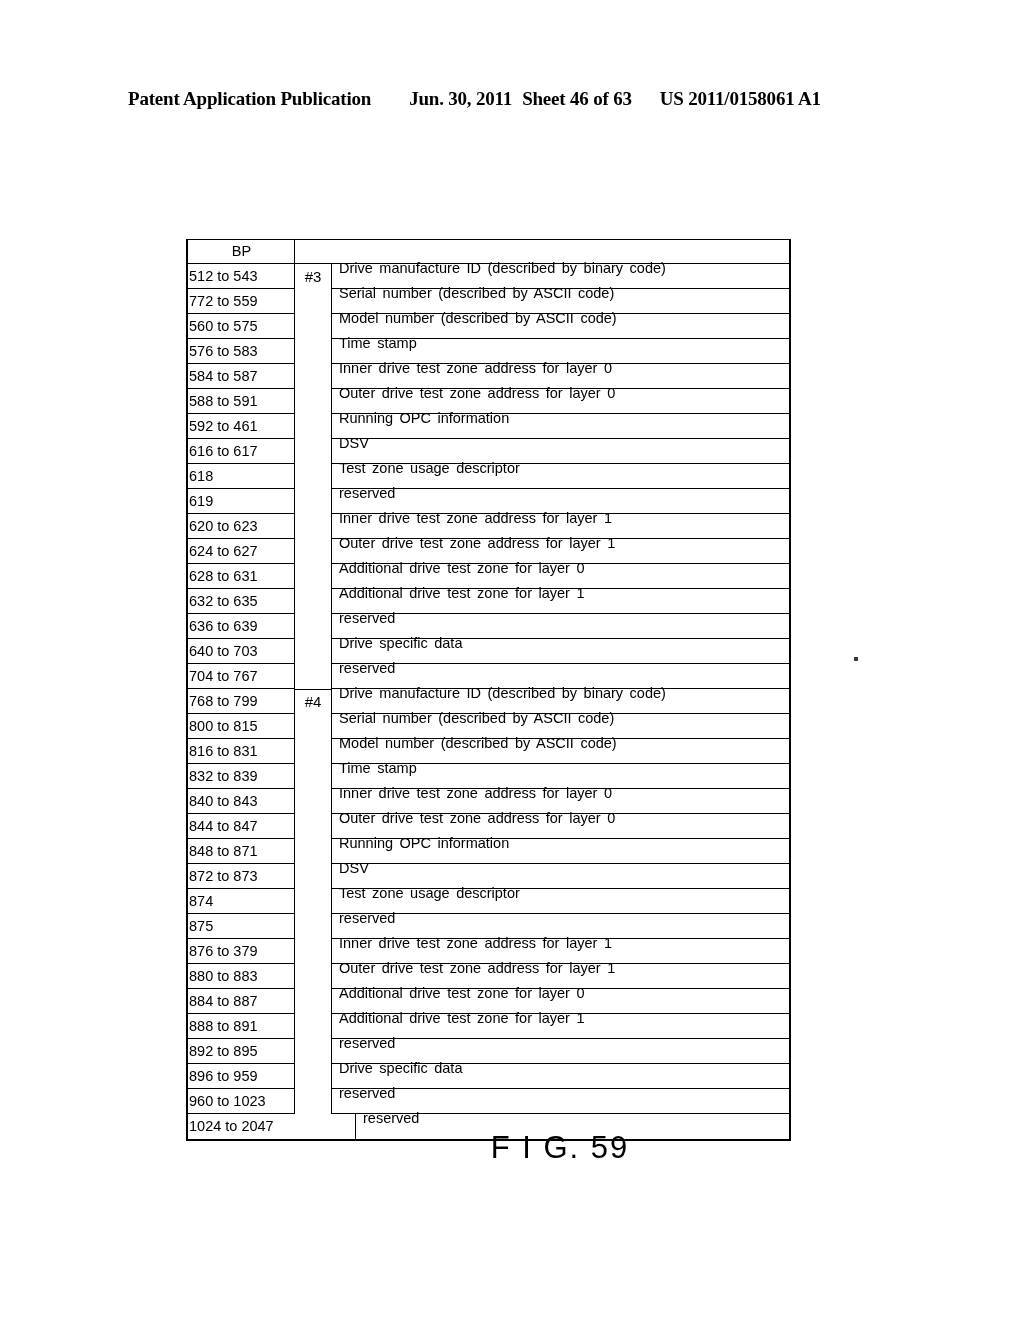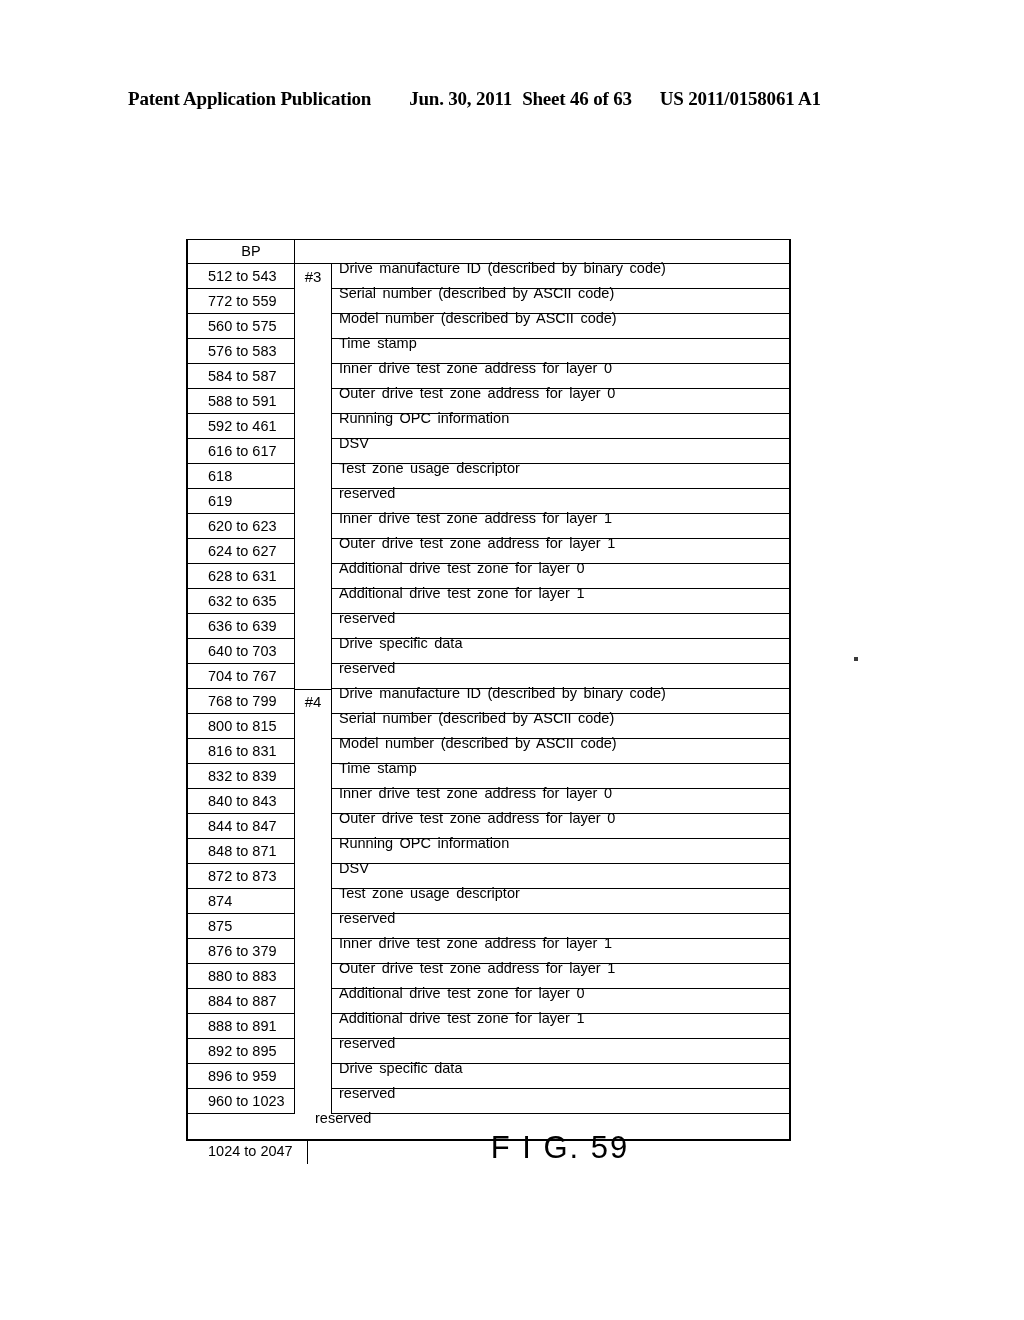--- a/index.html
+++ b/index.html
@@ -77,26 +77,26 @@
   }
 
   
   .bp-cell {
     width: 107px;
     box-sizing: border-box;
     border-bottom: 1.5px solid #000;
     border-right: 1.5px solid #000;
     display: flex;
     align-items: center;
-    padding-left: 20px;
+    padding-left: 1px;
     padding-bottom: 1px;
     height: 100%;
     flex: 0 0 auto;
   }
-  .bp-cell.wide { width: 120px; margin-top: 25px; }
+  .bp-cell.wide { width: 168px; }
 
   
   .mark-cell {
     width: 37px;
     box-sizing: border-box;
     border-right: 1.5px solid #000;
     display: flex;
     align-items: center;
     justify-content: center;
     padding-bottom: 1px;

